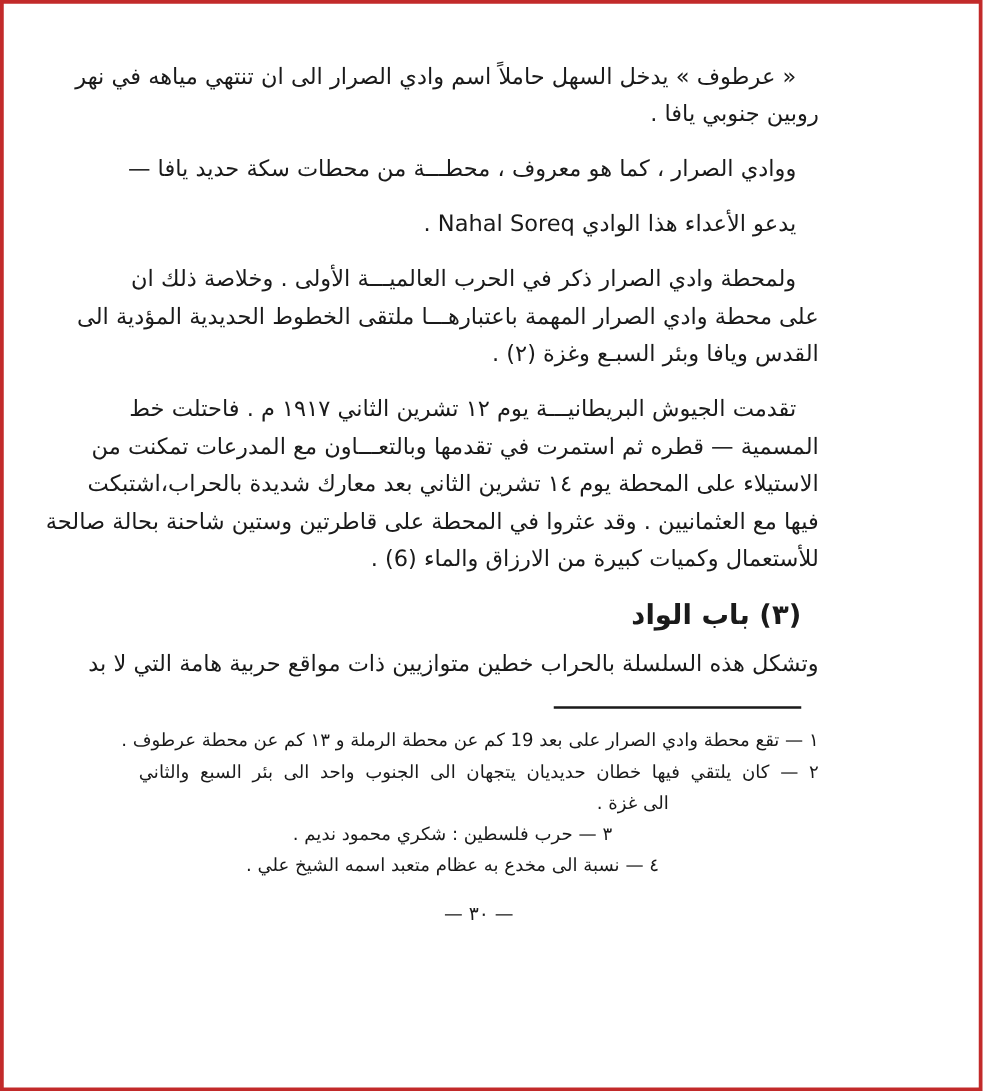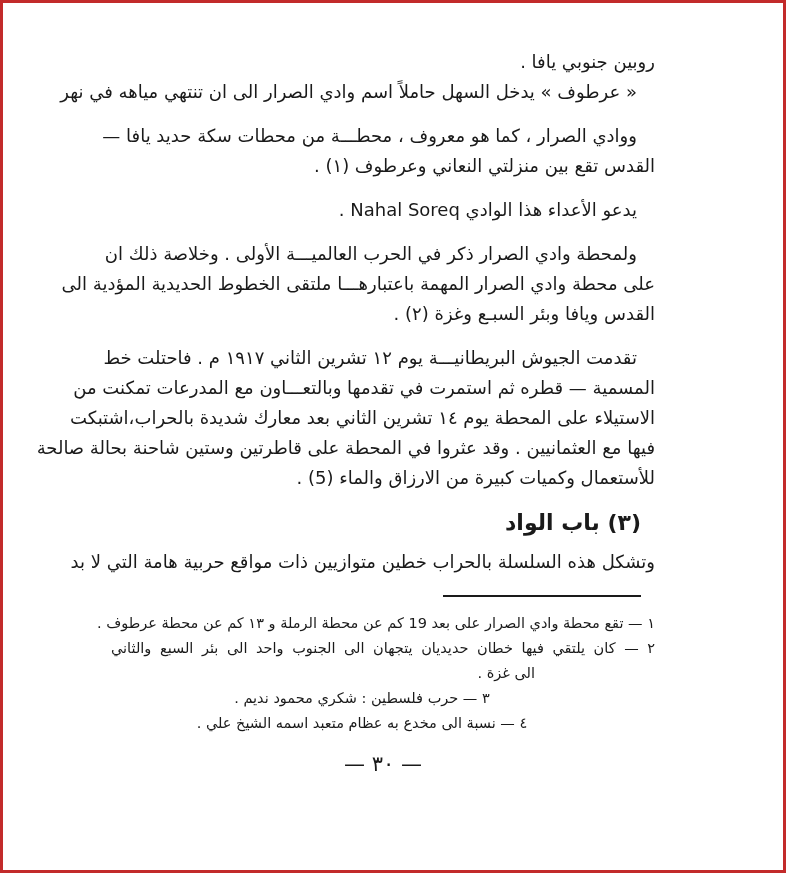--- a/index.html
+++ b/index.html
@@ -46,57 +46,56 @@
   
   .footnotes { font-size: 14.5px; line-height: 25px; }
   .fn { white-space: nowrap; text-align: right; }
   .fn-just { text-align: justify; text-align-last: justify; }
   .fn-cont { padding-right: 120px; }
   .fn-ind  { padding-right: 42px; text-align: center; }
   
   .page-number {
     margin-top: 16px;
     text-align: center;
-    font-size: 21px;
+    font-size: 15px;
     letter-spacing: 1px;
   }
 </style>
 </head>
 <body style="border-color: rgb(194, 42, 42); color: rgb(26, 26, 26);">
 
 <div class="page">
 
   <section class="body-text">
 
     <div class="para">
+      <div class="bl ln indent">« عرطوف » يدخل السهل حاملاً اسم وادي الصرار الى ان تنتهي مياهه في نهر</div>
       <div class="bl last">روبين جنوبي يافا .</div>
-      <div class="bl ln indent">« عرطوف » يدخل السهل حاملاً اسم وادي الصرار الى ان تنتهي مياهه في نهر</div>
     </div>
 
     <div class="para">
       <div class="bl ln indent">ووادي الصرار ، كما هو معروف ، محطـــة من محطات سكة حديد يافا —</div>
-      <div class="bl last">القدس تقع بين منزلتي النعاني وعرطوف (١) .</div>
     </div>
 
     <div class="para">
       <div class="bl last indent">يدعو الأعداء هذا الوادي Nahal Soreq .</div>
     </div>
 
     <div class="para">
       <div class="bl ln indent">ولمحطة وادي الصرار ذكر في الحرب العالميـــة الأولى . وخلاصة ذلك ان</div>
       <div class="bl ln">على محطة وادي الصرار المهمة باعتبارهـــا ملتقى الخطوط الحديدية المؤدية الى</div>
       <div class="bl last">القدس ويافا وبئر السبـع وغزة (٢) .</div>
     </div>
 
     <div class="para">
       <div class="bl ln indent">تقدمت الجيوش البريطانيـــة يوم ١٢ تشرين الثاني ١٩١٧ م . فاحتلت خط</div>
       <div class="bl ln">المسمية — قطره ثم استمرت في تقدمها وبالتعـــاون مع المدرعات تمكنت من</div>
       <div class="bl ln">الاستيلاء على المحطة يوم ١٤ تشرين الثاني بعد معارك شديدة بالحراب،اشتبكت</div>
       <div class="bl ln">فيها مع العثمانيين . وقد عثروا في المحطة على قاطرتين وستين شاحنة بحالة صالحة</div>
-      <div class="bl last">للأستعمال وكميات كبيرة من الارزاق والماء (5) .</div>
+      <div class="bl last">للأستعمال وكميات كبيرة من الارزاق والماء (6) .</div>
     </div>
 
     <h2 class="section-heading">(٣) باب الواد</h2>
 
     <div class="para">
       <div class="bl ln">وتشكل هذه السلسلة بالحراب خطين متوازيين ذات مواقع حربية هامة التي لا بد</div>
     </div>
 
   </section>
 

